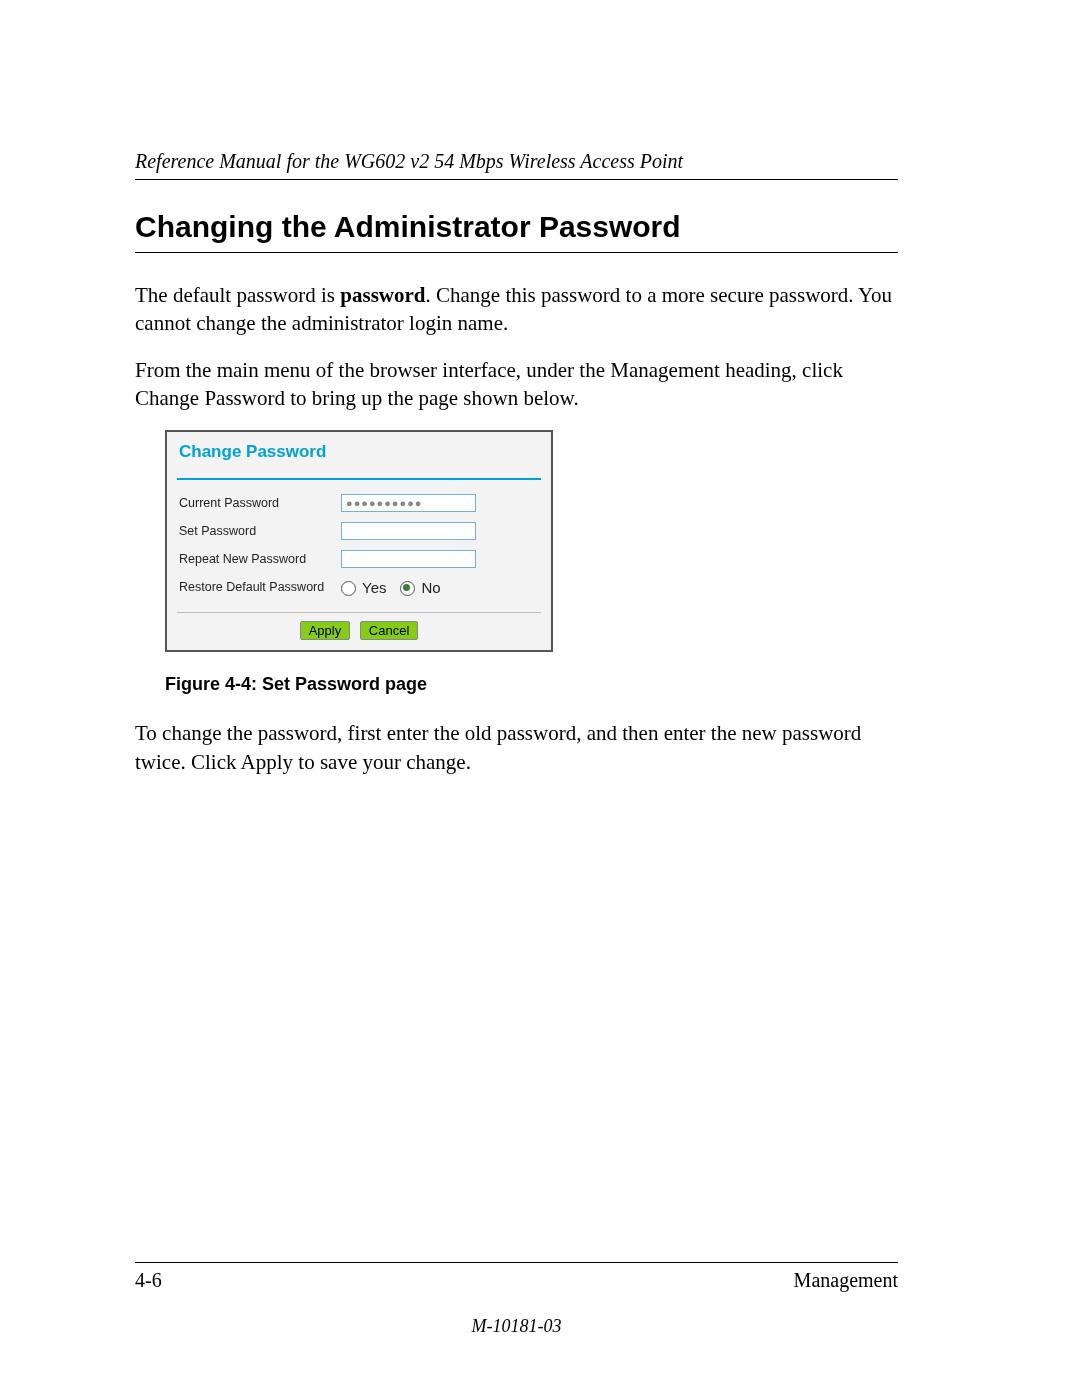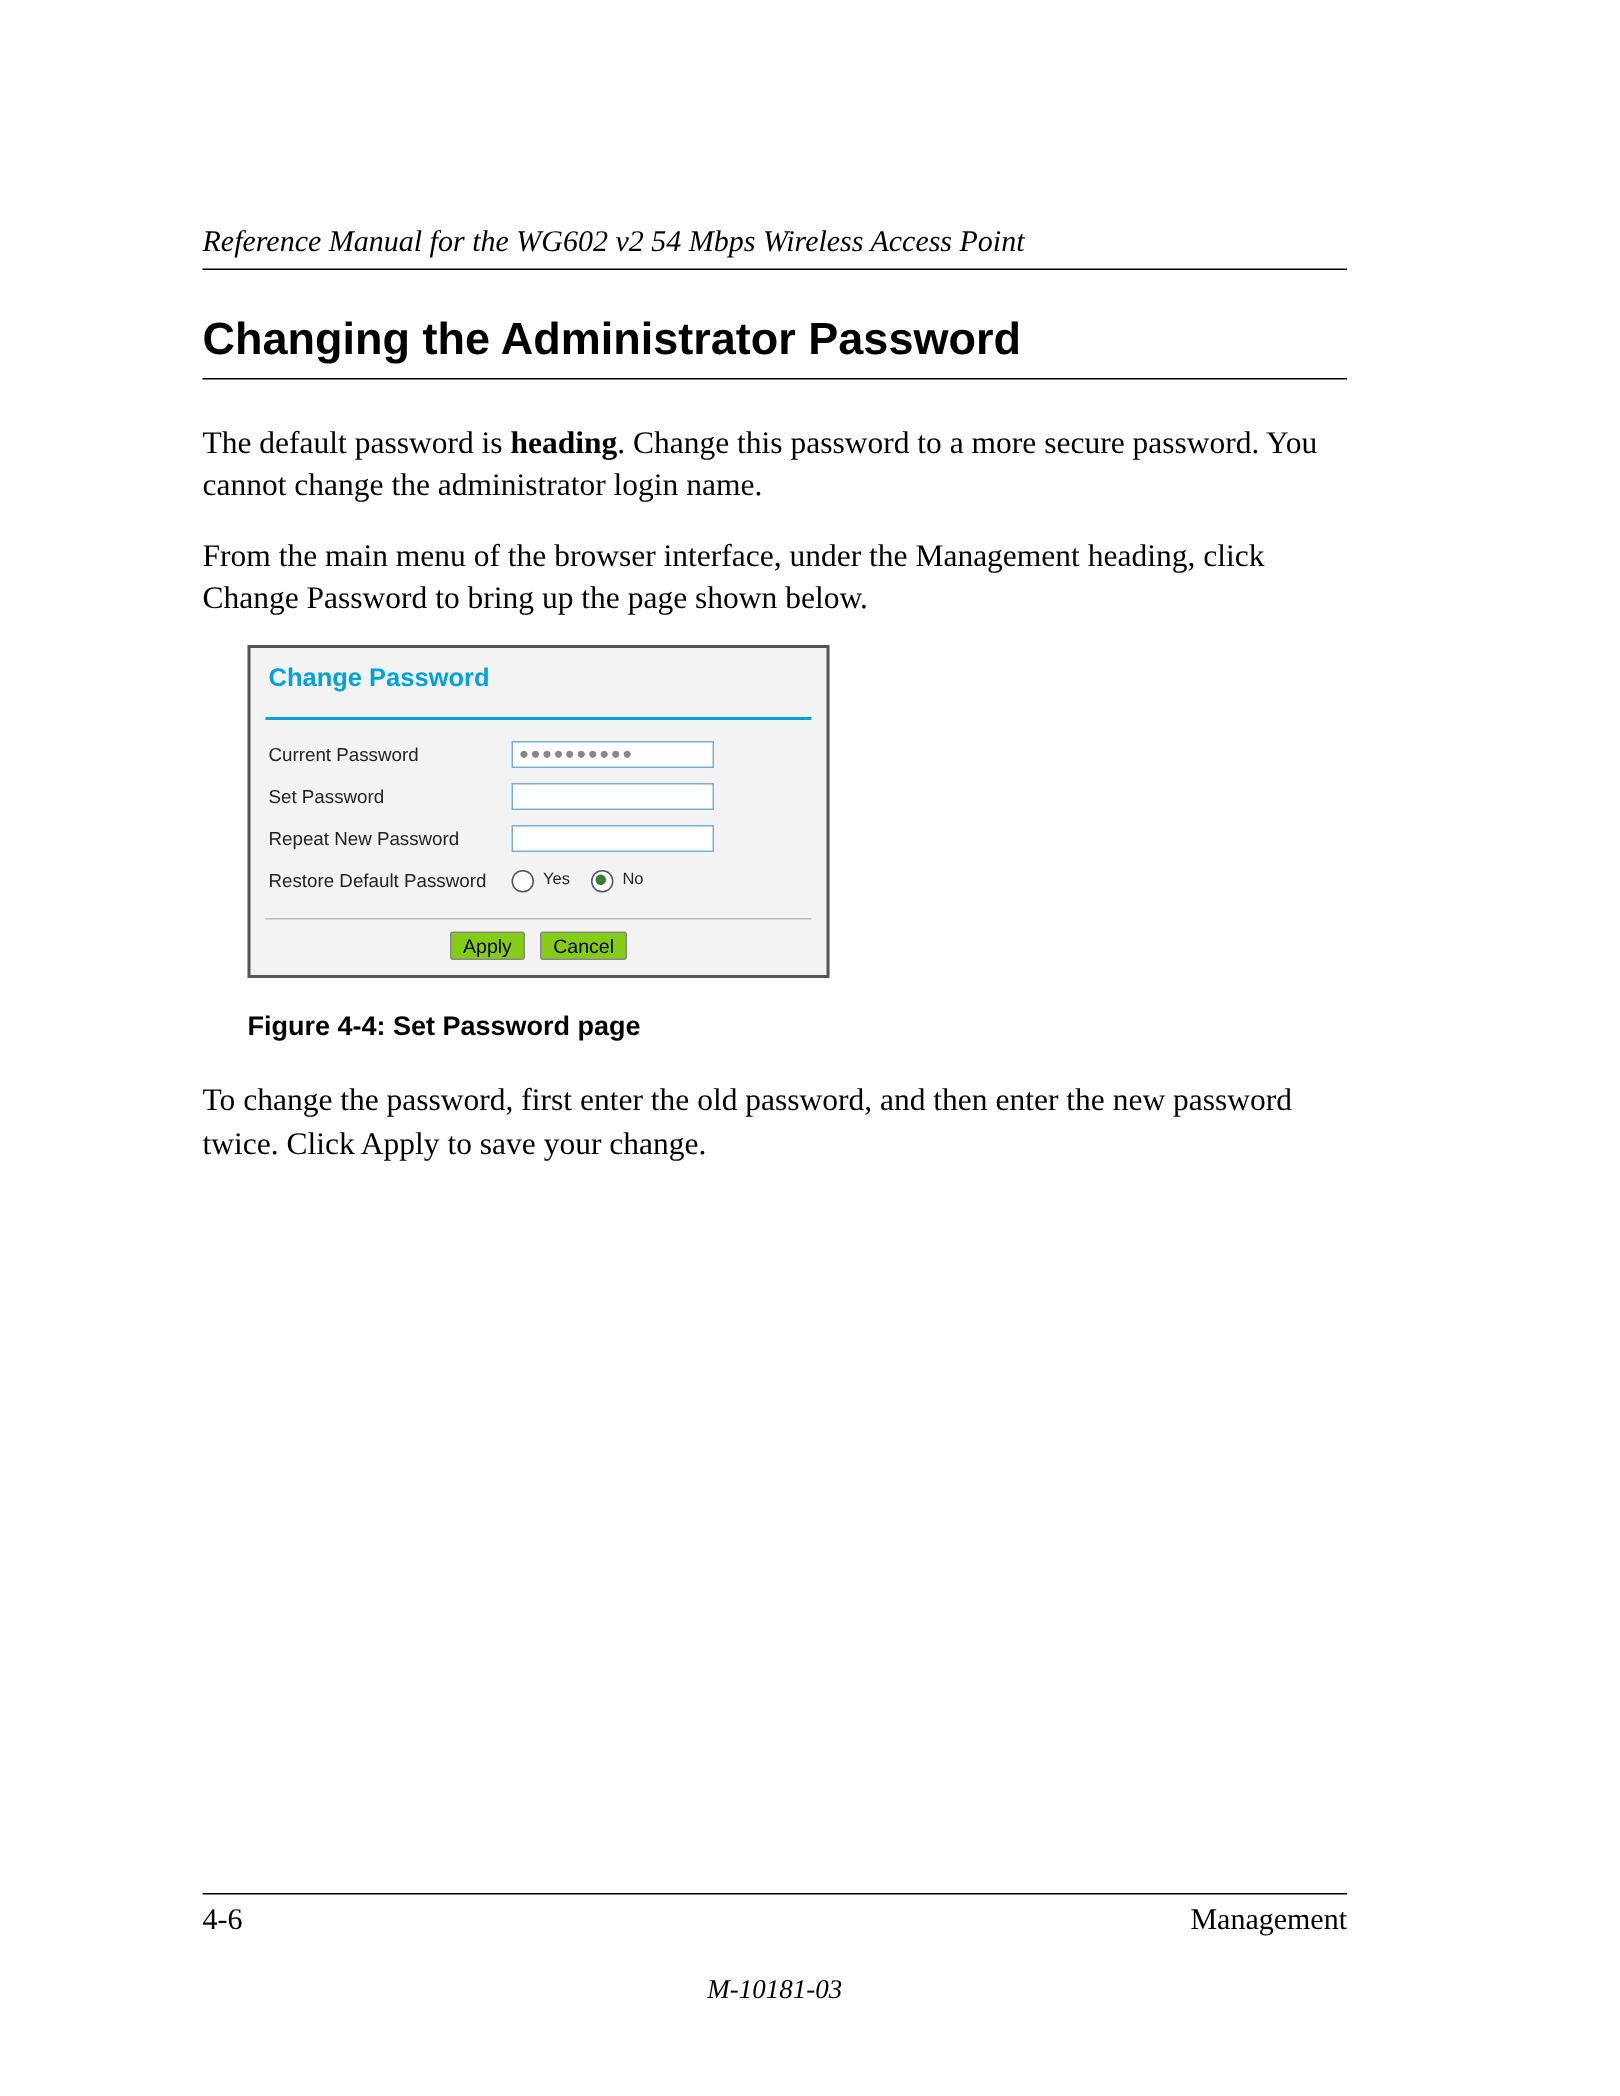--- a/index.html
+++ b/index.html
@@ -92,23 +92,23 @@
     border: 1px solid #7aaed6;
     background: #fff;
     font-size: 11px;
     padding: 0 4px;
     box-sizing: border-box;
     color: #888;
     letter-spacing: 1px;
   }
   .ui-radio-cell {
     display: flex;
-    align-items: flex-start;
+    align-items: flex-end;
     gap: 4px;
-    font-size: 11px;
+    font-size: 15px;
   }
   .ui-radio {
     appearance: none;
     width: 13px;
     height: 13px;
     border: 1px solid #555;
     border-radius: 50%;
     background: #fff;
     margin: 0 2px 0 0;
     position: relative;
@@ -176,21 +176,21 @@
 
 <div class="page">
 
   <div class="running-header">Reference Manual for the WG602 v2 54 Mbps Wireless Access Point</div>
   <hr class="hr-top">
 
   <h1 class="section-title">Changing the Administrator Password</h1>
   <hr class="hr-title">
 
   <p class="body">
-    <span>The default password is </span><span class="bold">heading</span><span>. Change this password to a more secure password. You cannot change the administrator login name.</span>
+    <span>The default password is </span><span class="bold">password</span><span>. Change this password to a more secure password. You cannot change the administrator login name.</span>
   </p>
 
   <p class="body">From the main menu of the browser interface, under the Management heading, click Change Password to bring up the page shown below.</p>
 
   <div class="figure-wrap">
     <div class="ui-box">
       <div class="ui-header">
         <span class="ui-header-title">Change Password</span>
       </div>
       <hr class="ui-blue-line">

